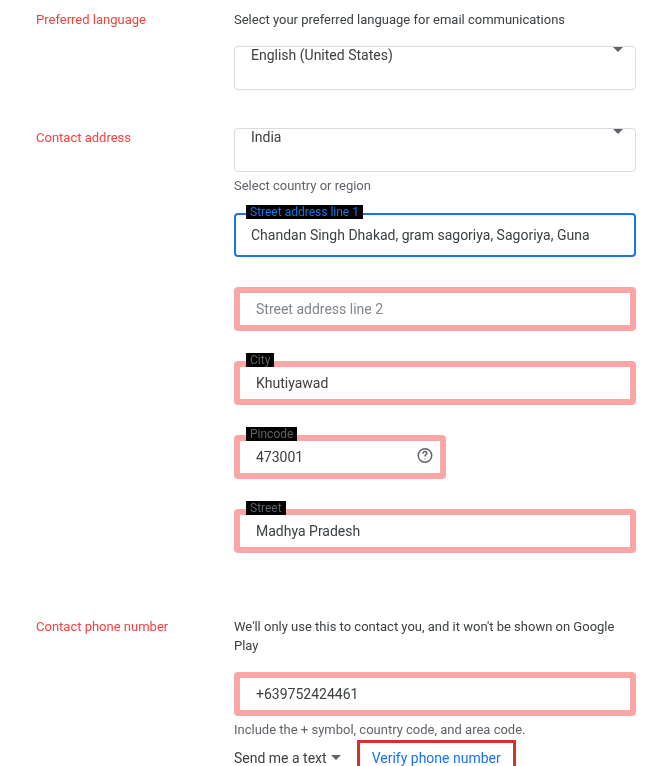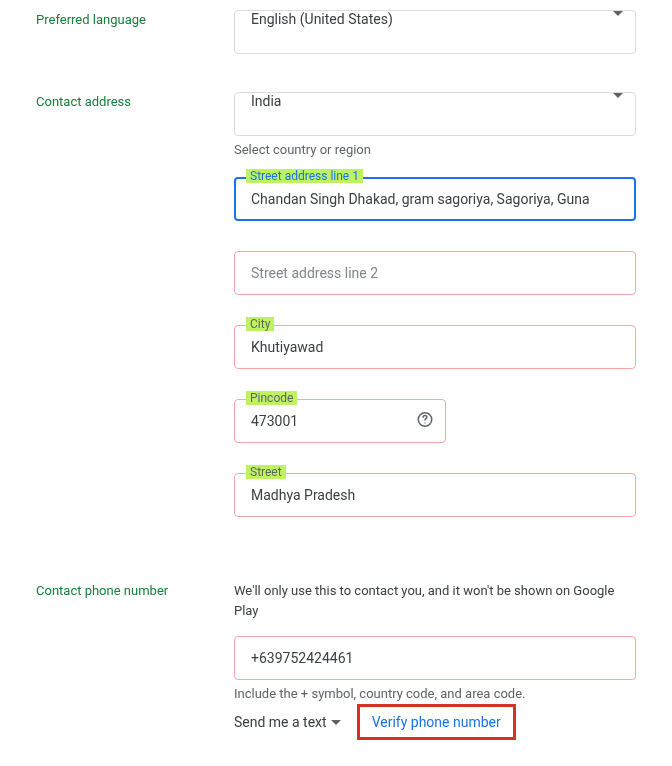--- a/index.html
+++ b/index.html
@@ -16,21 +16,21 @@
       width: 672px;
     }
     .form-row {
       display: flex;
       margin-bottom: 8px;
     }
     .form-label {
       width: 198px;
       flex-shrink: 0;
       font-size: 13px;
-      color: #15803d;
+      color: #ef4444;
       padding-top: 2px;
     }
     .form-content {
       flex: 1;
       min-width: 0;
     }
     .description {
       font-size: 13px;
       color: #3c4043;
       margin-bottom: 16px;
@@ -43,21 +43,21 @@
     .field-wrapper.with-helper {
       margin-bottom: 6px;
       border-radius: 14px;
     }
     .floating-label {
       position: absolute;
       left: 12px;
       top: -8px;
       font-size: 12px;
       color: #5f6368;
-      background: #bef264;
+      background: #000000;
       padding: 0 4px;
       z-index: 1;
     }
     .floating-label.active {
       color: #1a73e8;
     }
     .select-box {
       display: flex;
       align-items: flex-start;
       justify-content: space-between;
@@ -67,21 +67,21 @@
       padding: 0 12px 0 16px;
       font-size: 14px;
       color: #3c4043;
       cursor: pointer;
       width: 100%;
     }
     .select-box .caret {
       color: #5f6368;
     }
     .input-box {
-      border: 1px solid #fca5a5;
+      border: 6px solid #fca5a5;
       border-radius: 4px;
       height: 44px;
       padding: 0 16px;
       font-size: 14px;
       color: #3c4043;
       width: 100%;
       outline: none;
       font-family: inherit;
     }
     .input-box::placeholder {
@@ -147,20 +147,21 @@
     .state-wrapper {
       margin-bottom: 0;
     }
   </style>
 </head>
 <body>
 
 <div class="form-row">
   <div class="form-label">Preferred language</div>
   <div class="form-content">
+    <div class="description">Select your preferred language for email communications</div>
     <div class="field-wrapper">
       <div class="select-box">
         <span>English (United States)</span>
         <span class="caret">
           <svg width="10" height="5" viewBox="0 0 10 5">
               <path d="M0 0 L5 5 L10 0 Z" fill="#5f6368"></path>
             </svg>
         </span>
       </div>
     </div>

